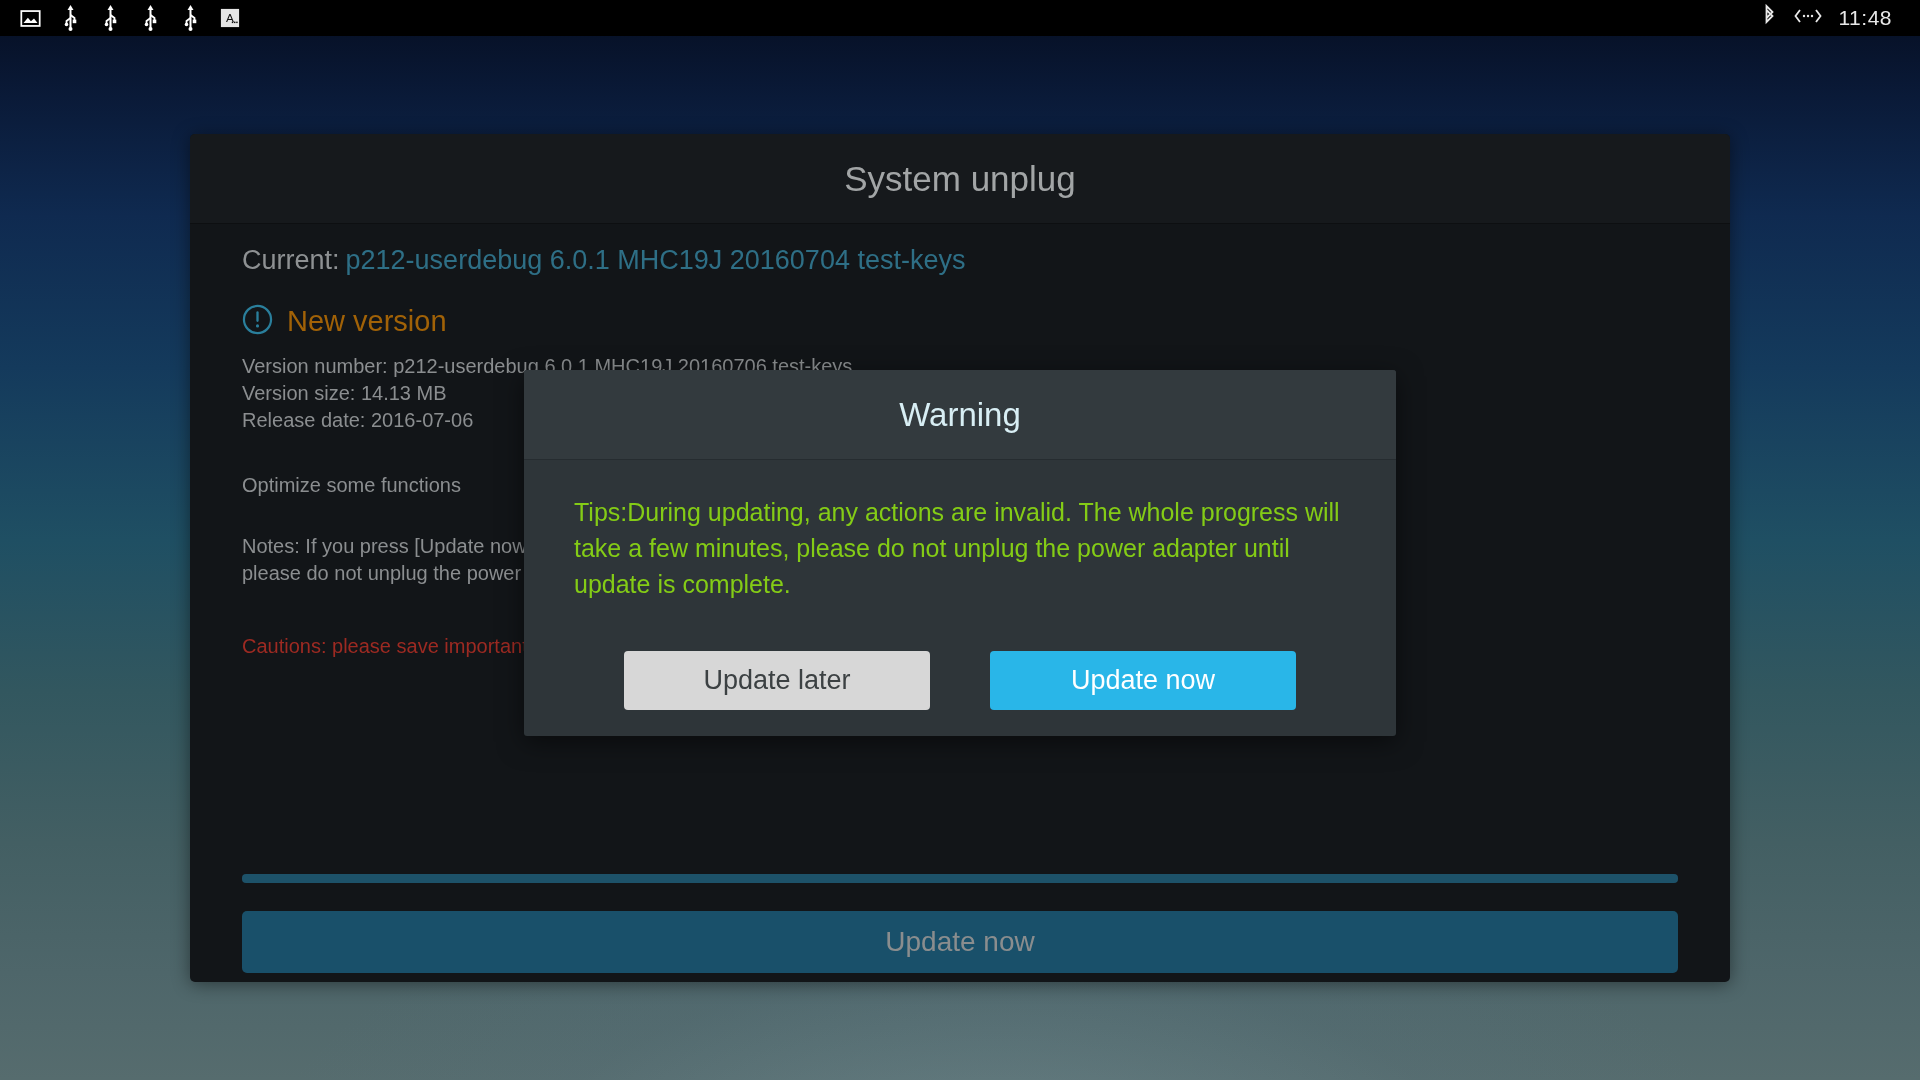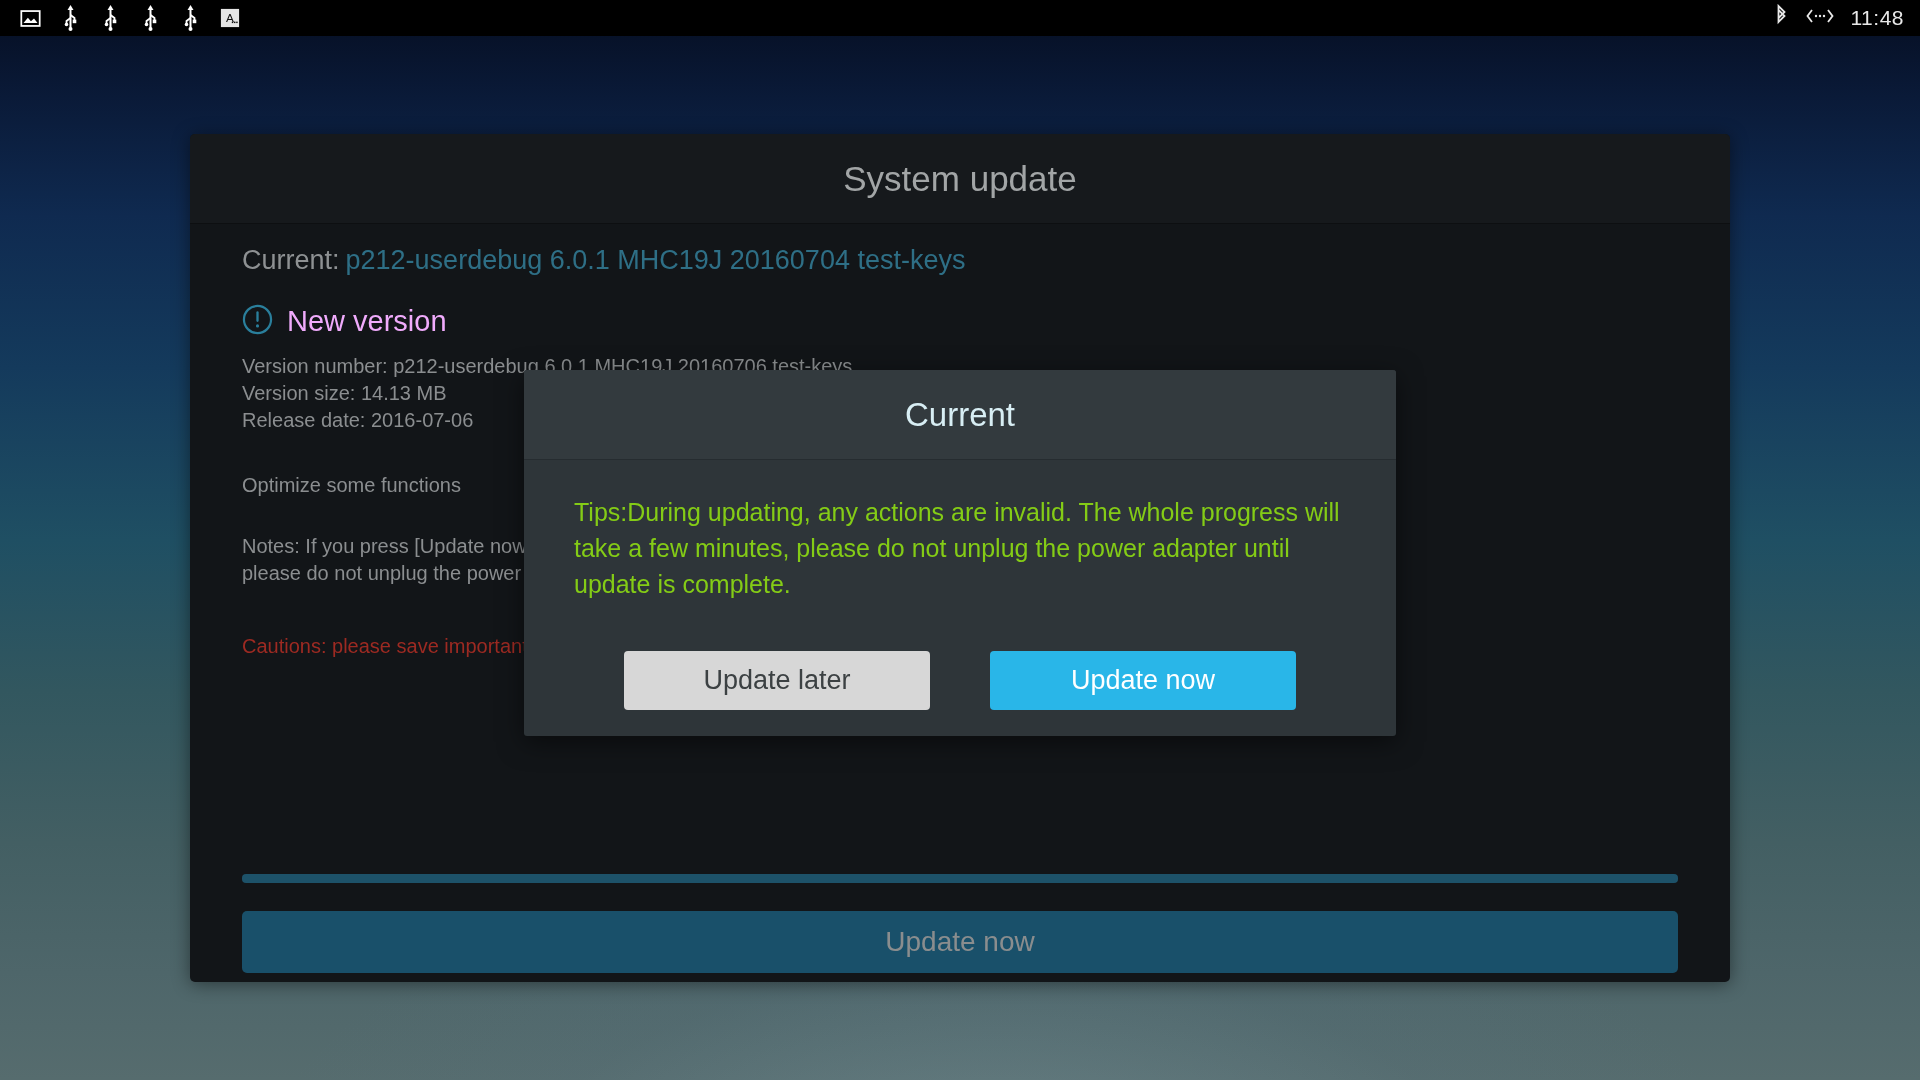--- a/index.html
+++ b/index.html
@@ -29,21 +29,21 @@
     position:absolute; left:0; top:0; width:1920px; height:36px;
     background:#000; z-index:50;
     display:flex; align-items:center;
   }
   #sb-left{ display:flex; align-items:center; gap:0px; padding-left:10px; }
   .sb-icon{
     width:40px; height:36px;
     display:flex; align-items:center; justify-content:center;
   }
   #sb-right{
-    margin-left:auto; display:flex; align-items:center; gap:16px; padding-right:16px;
+    margin-left:auto; display:flex; align-items:center; gap:16px; padding-right:28px;
   }
   #clock{
     color:#e8e8e8; font-size:21px; letter-spacing:0.5px;
     font-family:"Liberation Sans", sans-serif;
   }
 
   
   #card{
     position:absolute; left:190px; top:134px; width:1540px; height:848px;
     background:#121518; border-radius:5px; z-index:10;
@@ -60,21 +60,21 @@
   #card-body{ position:relative; padding:0 52px; height:758px; }
 
   #current-line{
     margin-top:21px; font-size:27px; color:#8e9193; white-space:nowrap;
   }
   #current-line .val{ color:#2e6f86; margin-left:6px; }
 
   #newver-row{
     margin-top:28px; display:flex; align-items:center; gap:14px;
   }
-  #newver-label{ color:#f0abfc; font-size:29px; }
+  #newver-label{ color:#a16207; font-size:29px; }
 
   .meta-line{ color:#8b8e90; font-size:20px; line-height:27px; white-space:nowrap; }
   #meta-block{ margin-top:14px; }
 
   #optimize-line{ margin-top:40px; color:#8b8e90; font-size:20px; }
 
   #notes-block{ margin-top:36px; color:#8b8e90; font-size:20px; line-height:27px; }
 
   #cautions-line{ margin-top:48px; color:#9d2a22; font-size:20px; }
 
@@ -212,21 +212,21 @@
           <circle cx="19" cy="10" r="1.2" fill="#e8e8e8"></circle>
         </svg>
     </span>
     <span id="clock">11:48</span>
   </div>
 </div>
 
 <div id="card">
 
   <div id="card-header">
-    <div id="card-title">System update</div>
+    <div id="card-title">System unplug</div>
   </div>
 
   <div id="card-body">
 
     <div id="current-line">
       <span>Current:</span><span class="val">p212-userdebug 6.0.1 MHC19J 20160704 test-keys</span>
     </div>
 
     <div id="newver-row">
       <span>
@@ -260,20 +260,20 @@
       </div>
     </div>
 
     <button id="update-now-wide">Update now</button>
 
   </div>
 </div>
 
 <div id="dialog">
   <div id="dialog-header">
-    <div id="dialog-title">Current</div>
+    <div id="dialog-title">Warning</div>
   </div>
   <div id="dialog-msg">Tips:During updating, any actions are invalid. The whole progress will take a few minutes, please do not unplug the power adapter until update is complete.</div>
   <div id="dialog-buttons">
     <button class="dlg-btn" id="btn-later">Update later</button>
     <button class="dlg-btn" id="btn-now">Update now</button>
   </div>
 </div>
 
 </body></html>

